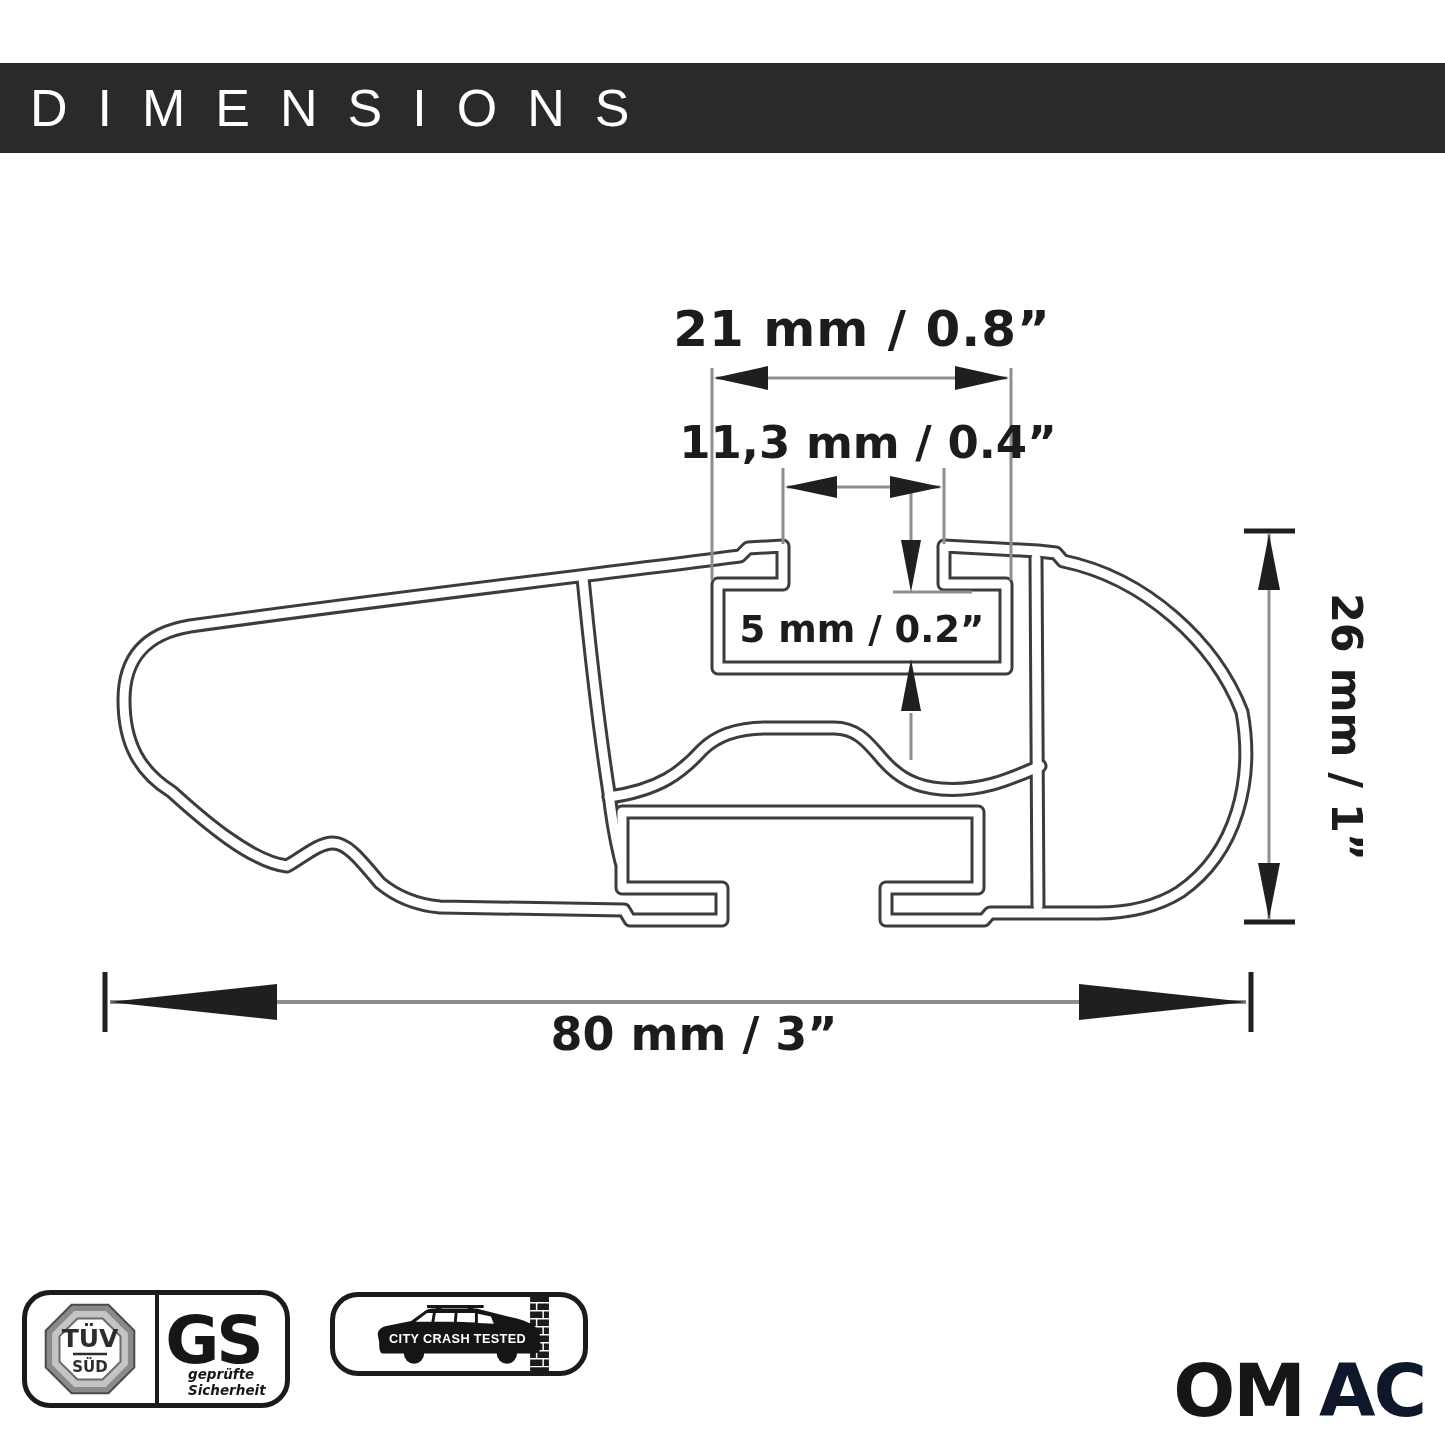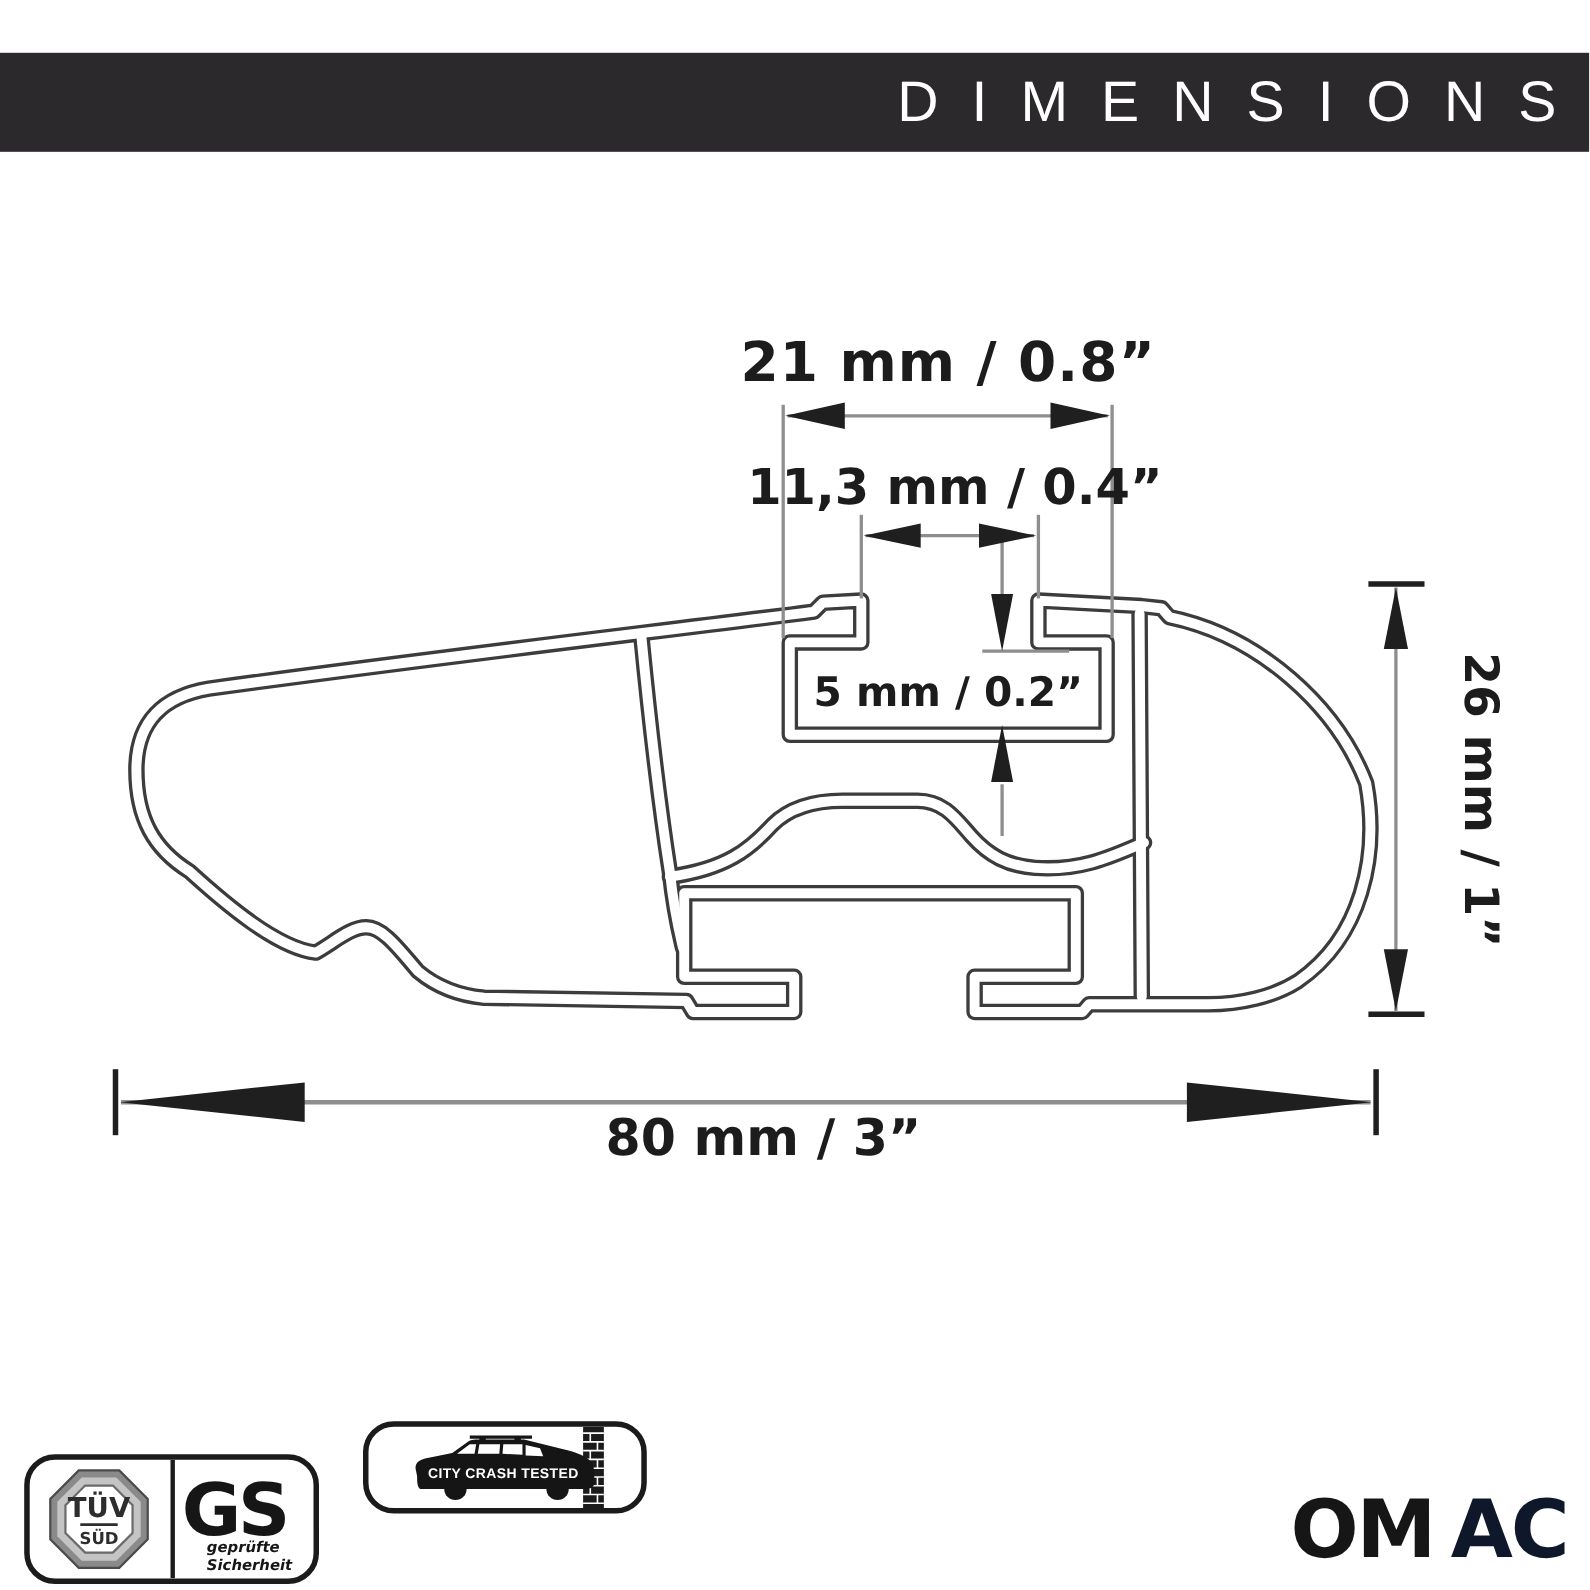--- a/index.html
+++ b/index.html
@@ -1,28 +1,28 @@
 <!DOCTYPE html>
 <html><head>
 <meta charset="utf-8">
 <style>
   html,body{margin:0;padding:0;background:#ffffff;}
   .stage{position:relative;width:1445px;height:1445px;background:#ffffff;overflow:hidden;
          font-family:"DejaVu Sans",sans-serif;}
   
-  .header-bar{position:absolute;left:0;top:48px;width:1445px;height:90px;
-              background:#2b292b;display:flex;align-items:center;justify-content:flex-end;}
+  .header-bar{position:absolute;left:0;top:63px;width:1445px;height:90px;
+              background:#2b292b;display:flex;align-items:center;justify-content:flex-start;}
   .header-title{color:#ffffff;font-family:"Liberation Sans",sans-serif;font-weight:400;
                 font-size:52px;letter-spacing:30px;text-indent:30px;white-space:nowrap;}
   
   .diagram-svg{position:absolute;left:0;top:0;width:1445px;height:1445px;}
   
   .badge{position:absolute;background:#ffffff;border:5px solid #1b1b1b;border-radius:28px;
          box-sizing:border-box;overflow:hidden;}
-  .badge-tuv-gs{left:22px;top:1290px;width:268px;height:118px;margin-top:32px;}
+  .badge-tuv-gs{left:22px;top:1290px;width:268px;height:118px;}
   .badge-crash{left:330px;top:1292px;width:258px;height:84px;}
   .badge svg{display:block;width:100%;height:100%;}
   
   .brand-logo{position:absolute;left:1180px;top:1352px;width:245px;height:75px;
               display:flex;align-items:flex-end;justify-content:flex-end;
               font-weight:bold;font-size:73px;line-height:1;letter-spacing:-2px;
               font-family:"DejaVu Sans",sans-serif;gap:15px;}
   .brand-black{color:#161616;}
   .brand-red{color:#0f172a;}
 </style>

